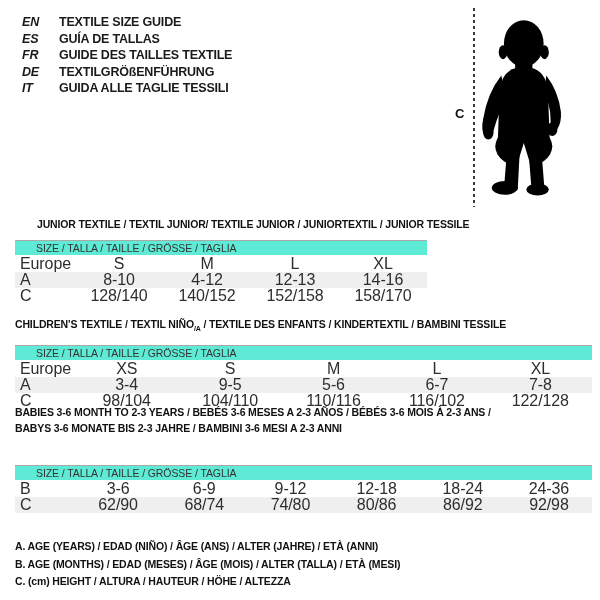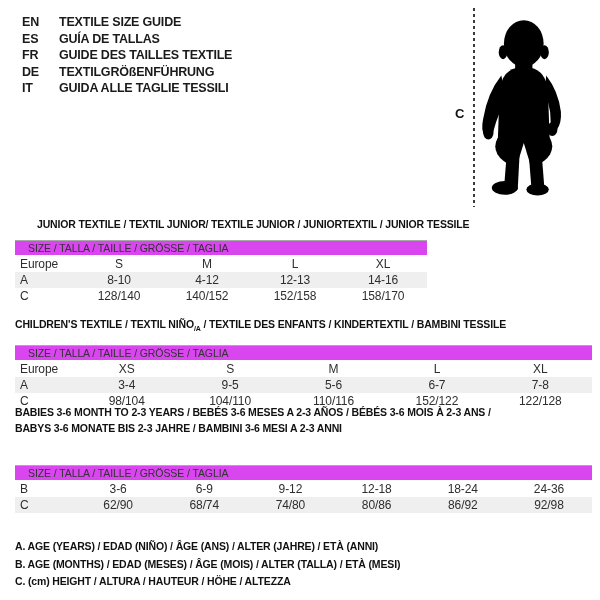--- a/index.html
+++ b/index.html
@@ -9,43 +9,43 @@
     background: #ffffff;
     font-family: "Liberation Sans", sans-serif;
     color: #1a1a1a;
     overflow: hidden;
   }
 
   
   .lang-block { position: absolute; left: 22px; top: 14px; }
   .lang-row { display: flex; height: 16.5px; align-items: center;
               font-weight: 700; font-size: 12.5px; letter-spacing: -0.2px; }
-  .lang-code { width: 37px; }
+  .lang-code { width: 37px; font-style: italic; }
 
   
   .figure { position: absolute; left: 450px; top: 0; width: 150px; height: 220px; }
   .measure-line {
     position: absolute; left: 23px; top: 8px; width: 2px; height: 199px;
     background: repeating-linear-gradient(to bottom, #3a3a3a 0 3px, transparent 3px 6px);
   }
   .measure-label { position: absolute; left: 5px; top: 106px;
                    font-weight: 700; font-size: 13px; color: #111; }
   .baby-svg { position: absolute; left: 28px; top: 5px; }
 
   
   .sec-title { position: absolute; left: 15px; font-weight: 700; font-size: 10.5px;
                letter-spacing: -0.15px; white-space: nowrap; color: #111; line-height: 16px; }
   .subscript { font-size: 7px; vertical-align: sub; }
   .stable { position: absolute; left: 15px; }
   .w-narrow { width: 412px; }
   .w-wide   { width: 577px; }
-  .size-bar { height: 15px; line-height: 14px; background: #d946ef; border-top: 1px solid #a9a9a9;
-              padding-left: 13px; font-size: 10.5px; color: #333; margin-bottom: 1px;
+  .size-bar { height: 15px; line-height: 14px; background: #5eead4; border-top: 1px solid #a9a9a9;
+              padding-left: 21px; font-size: 10.5px; color: #333; margin-bottom: 1px;
               letter-spacing: -0.1px; }
-  .trow { display: flex; height: 16px; line-height: 16px; font-size: 12px;
+  .trow { display: flex; height: 16px; line-height: 16px; font-size: 16px;
           color: #2e2e2e; letter-spacing: -0.1px; }
   .trow.alt { background: #efefef; }
   .tlabel { width: 60px; padding-left: 5px; }
   .tcell { flex: 1; text-align: center; }
 
   
   .fnotes { position: absolute; left: 15px; top: 538px; }
   .fnote { font-weight: 700; font-size: 10.5px; line-height: 17.5px;
            letter-spacing: -0.15px; white-space: nowrap; color: #111; }
 
@@ -149,21 +149,21 @@
     <div class="tcell">9-5</div>
     <div class="tcell">5-6</div>
     <div class="tcell">6-7</div>
     <div class="tcell">7-8</div>
   </div>
   <div class="trow">
     <div class="tlabel">C</div>
     <div class="tcell">98/104</div>
     <div class="tcell">104/110</div>
     <div class="tcell">110/116</div>
-    <div class="tcell">152/122</div>
+    <div class="tcell">116/102</div>
     <div class="tcell">122/128</div>
   </div>
 </div>
 
 <div class="sec-title pos-sec3-title">
   <div>BABIES 3-6 MONTH TO 2-3 YEARS / BEBÉS 3-6 MESES A 2-3 AÑOS / BÉBÉS 3-6 MOIS À 2-3 ANS /</div>
   <div>BABYS 3-6 MONATE BIS 2-3 JAHRE / BAMBINI 3-6 MESI A 2-3 ANNI</div>
 </div>
 <div class="stable w-wide pos-sec3-table">
   <div class="size-bar">SIZE / TALLA / TAILLE / GRÖSSE / TAGLIA</div>

